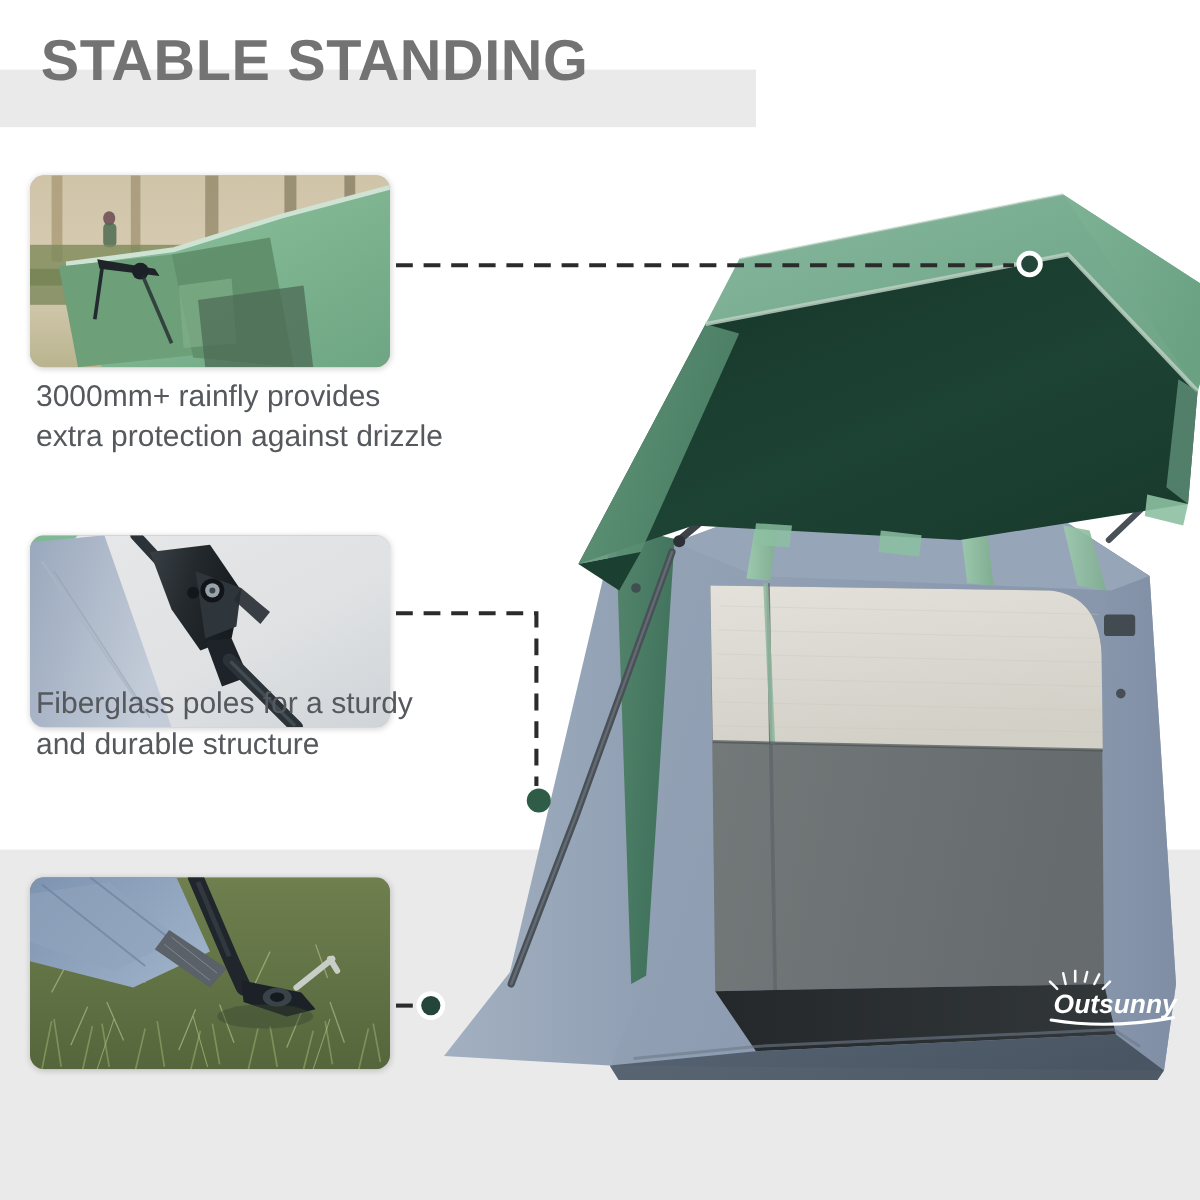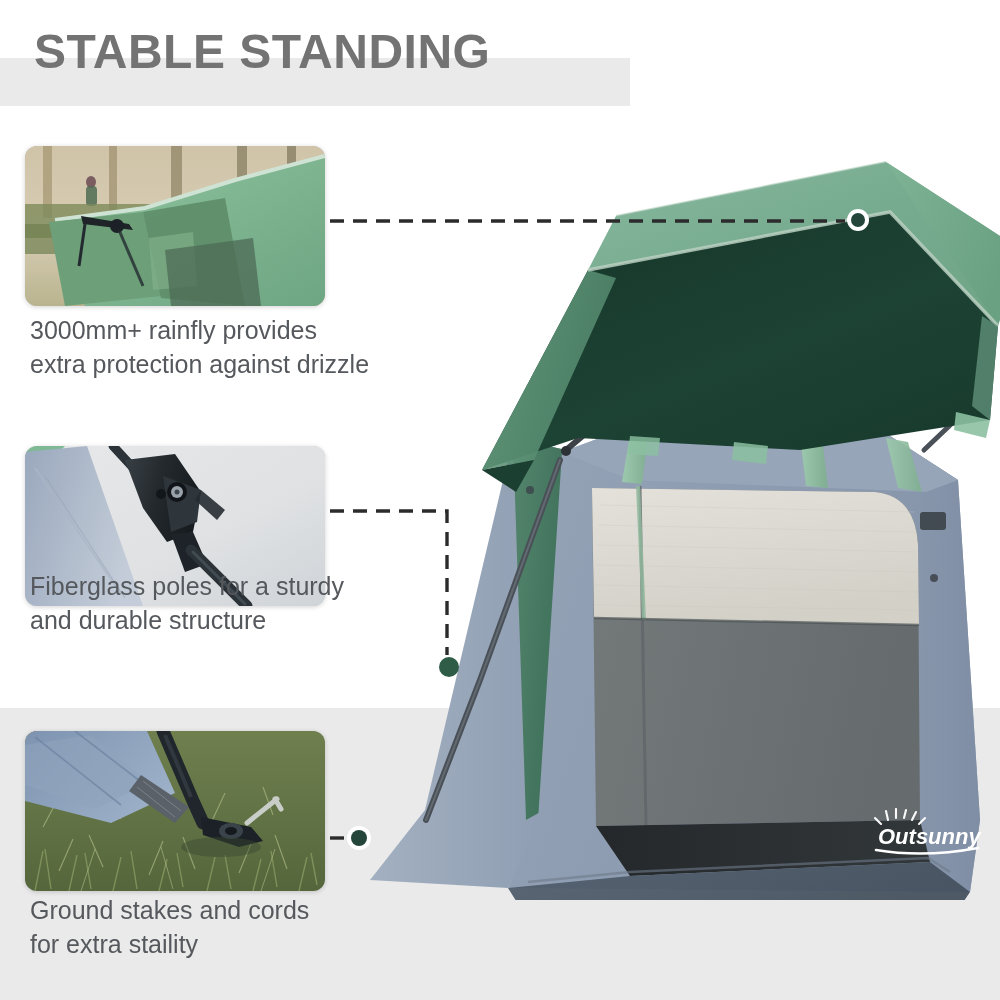--- a/index.html
+++ b/index.html
@@ -417,16 +417,14 @@
 
     <line x1="330" y1="838" x2="350" y2="838" stroke="#2b2b2b" stroke-width="3.4" stroke-dasharray="14 9"></line>
     <circle cx="359" cy="838" r="12" fill="#ffffff"></circle>
     <circle cx="359" cy="838" r="8" fill="#23453a"></circle>
   </svg>
 
   <div class="caption" id="cap1">3000mm+ rainfly provides
 extra protection against drizzle</div>
   <div class="caption" id="cap2">Fiberglass poles for a sturdy
 and durable structure</div>
-  <div class="caption" id="cap3">Ground stakes and cords
-for extra staility</div>
 
 </div>
 
 </body></html>

